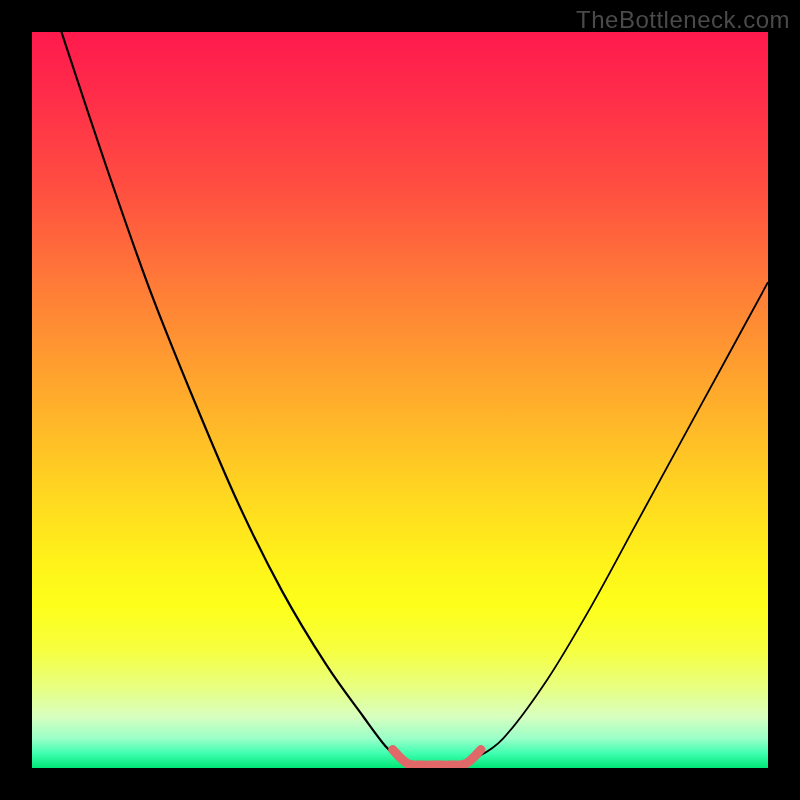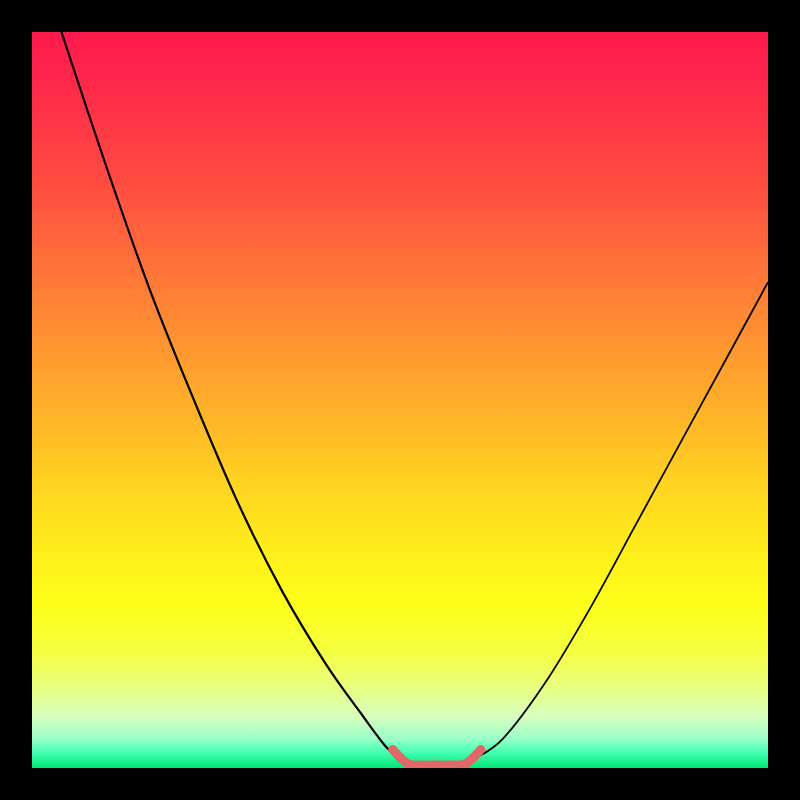--- a/index.html
+++ b/index.html
@@ -61,20 +61,21 @@
     position: absolute;
     left: 0; top: 0;
     width: 100%;
     height: 100%;
   }
 </style>
 </head>
 <body>
 
 <div class="frame">
+  <div class="watermark">TheBottleneck.com</div>
 
   <div class="plot-area">
     <div class="gradient-bg"></div>
     <svg class="curves" viewBox="0 0 100 100" preserveAspectRatio="none">
 
     <path d="M 4 0 C 5 3, 8 12.166666666666668, 10 18 C 12 23.833333333333332, 14 29.666666666666668, 16 35 C 18 40.333333333333336, 20 45.166666666666664, 22 50 C 24 54.833333333333336, 26.000000000000004 59.666666666666664, 28.000000000000004 64 C 30.000000000000004 68.33333333333333, 32 72.33333333333333, 34 76 C 36 79.66666666666667, 38.166666666666664 83.16666666666667, 40 86 C 41.833333333333336 88.83333333333333, 43.666666666666664 91.16666666666667, 45 93 C 46.333333333333336 94.83333333333333, 47.166666666666664 96.03333333333333, 48 97 C 48.833333333333336 97.96666666666667, 49.666666666666664 98.5, 50 98.8" fill="none" stroke="#000000" stroke-width="2.2" vector-effect="non-scaling-stroke"></path>
         <path d="M 60 98.8 C 60.666666666666664 98.33333333333333, 62.333333333333336 97.8, 64 96 C 65.66666666666667 94.2, 68 91, 70 88 C 72 85, 74 81.5, 76 78 C 78 74.5, 80 70.66666666666667, 82 67 C 84 63.333333333333336, 86 59.66666666666667, 88 56 C 90 52.33333333333333, 92 48.66666666666666, 94 44.99999999999999 C 96 41.33333333333333, 99 35.83333333333333, 100 34" fill="none" stroke="#000000" stroke-width="1.8" vector-effect="non-scaling-stroke"></path>
         <path d="M 49 97.5 C 49.333333333333336 97.81666666666666, 50.333333333333336 99.05000000000001, 51 99.4 C 51.666666666666664 99.75, 52.33333333333333 99.56666666666666, 53 99.6 C 53.66666666666667 99.63333333333333, 54.33333333333334 99.6, 55.00000000000001 99.6 C 55.66666666666667 99.6, 56.33333333333333 99.63333333333333, 56.99999999999999 99.6 C 57.66666666666666 99.56666666666666, 58.33333333333333 99.75, 59 99.4 C 59.66666666666667 99.05000000000001, 60.666666666666664 97.81666666666666, 61 97.5" fill="none" stroke="#e06868" stroke-width="9" stroke-linecap="round" vector-effect="non-scaling-stroke"></path>
       </svg>
   </div>

